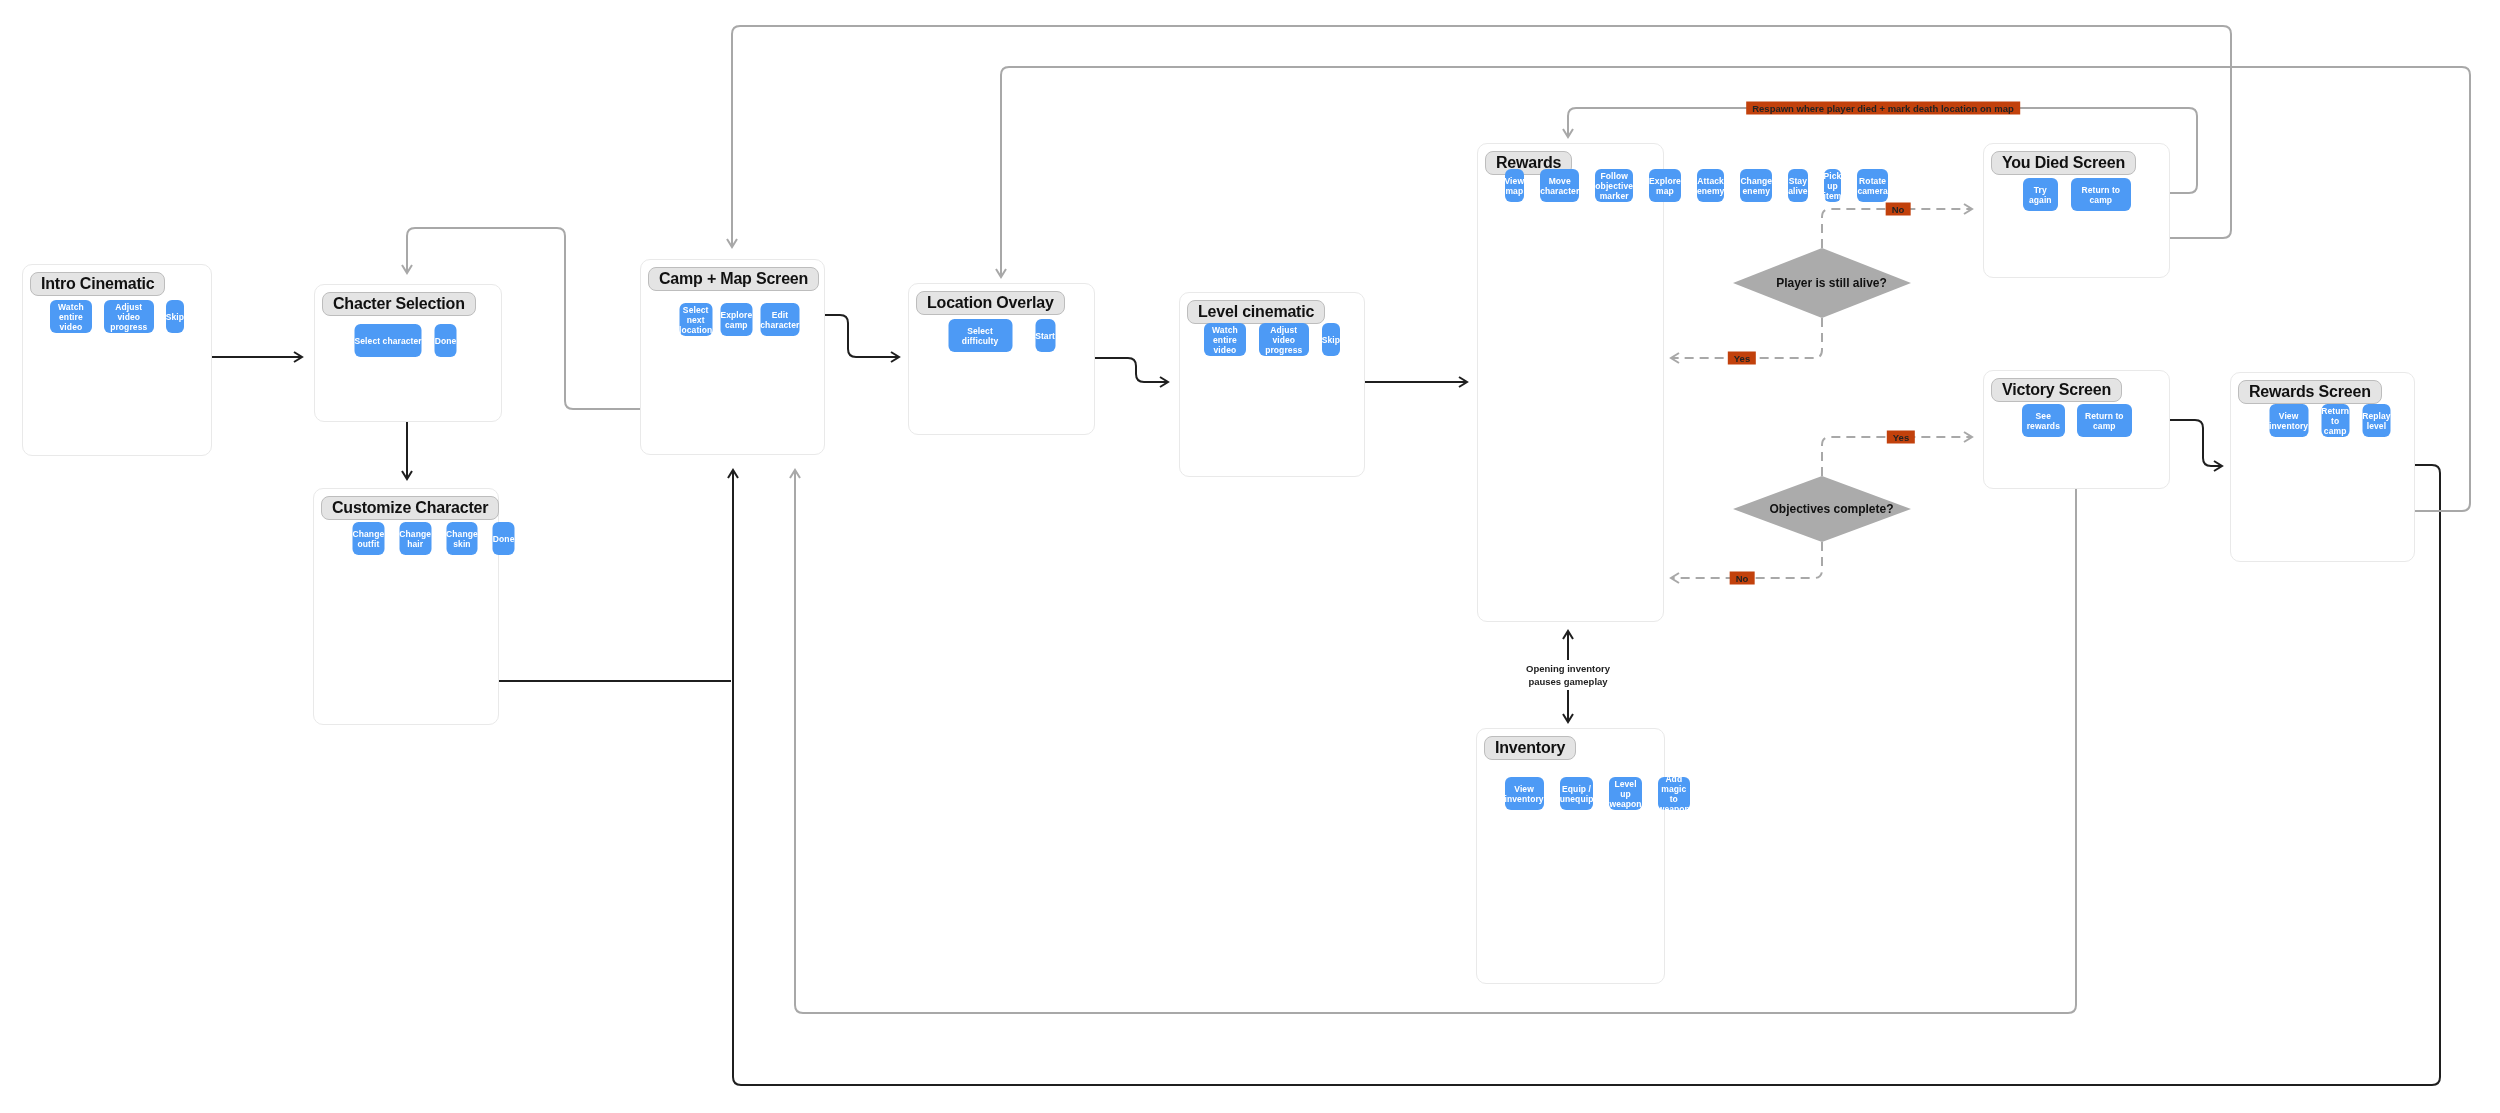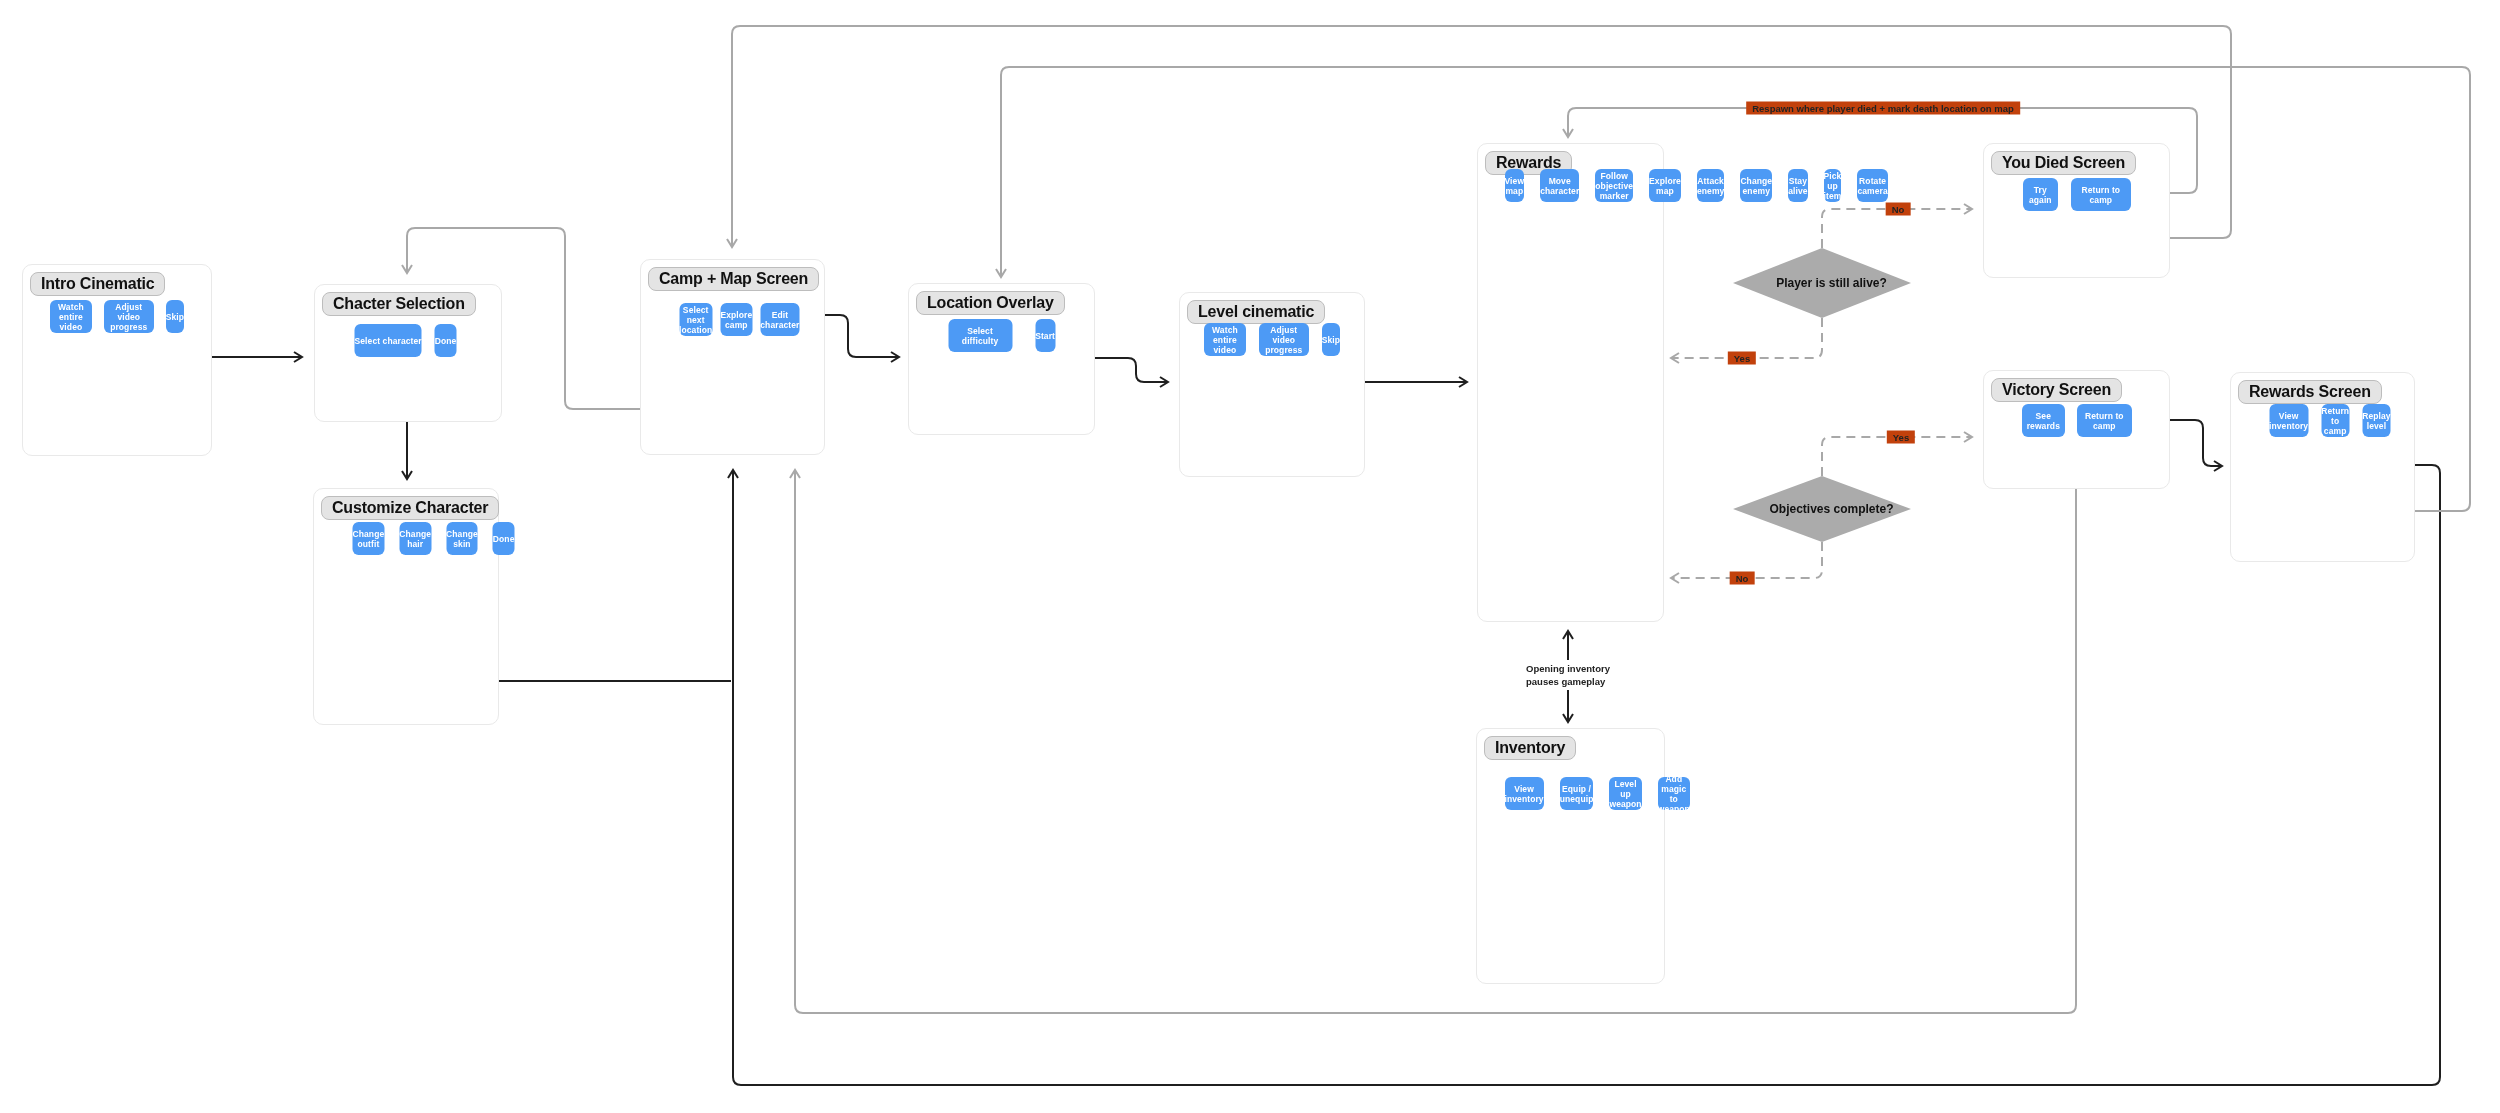--- a/index.html
+++ b/index.html
@@ -13,21 +13,21 @@
   .btn{height:33px;background:var(--accent,#4D9AF5);border-radius:6px;color:#fff;font-size:8.5px;
        font-weight:700;display:flex;align-items:center;justify-content:center;text-align:center;
        letter-spacing:0.1px;}
   .diamond{position:absolute;z-index:2;display:flex;align-items:center;justify-content:center;}
   .diamond .shape{position:absolute;inset:0;background:var(--diamond,#ABABAB);
        clip-path:polygon(50% 0,100% 50%,50% 100%,0 50%);}
   .diamond span{position:relative;font-size:12px;font-weight:700;color:#111;margin-left:19px;}
   .edge-label{position:absolute;transform:translate(-50%,-50%);background:#c2410c;padding:1px 6px;
        font-size:9.5px;font-weight:700;color:#222;z-index:3;white-space:nowrap;}
   .edge-note{position:absolute;transform:translate(-50%,-50%);background:#fff;padding:2px 5px;
-       font-size:9.5px;font-weight:700;color:#222;z-index:3;line-height:13px;white-space:nowrap;}
+       font-size:9.5px;font-weight:700;color:#222;z-index:3;text-align:center;line-height:13px;white-space:nowrap;}
 </style>
 </head>
 <body>
 
 <div id="canvas">
 
   <svg id="edges" width="2500" height="1113" viewBox="0 0 2500 1113">
     <defs>
       <marker id="ab" orient="auto" markerUnits="userSpaceOnUse" markerWidth="16" markerHeight="16" refX="11" refY="7">
         <path d="M3 2 L11 7 L3 12" fill="none" stroke="#1F1F1F" stroke-width="2"></path>

